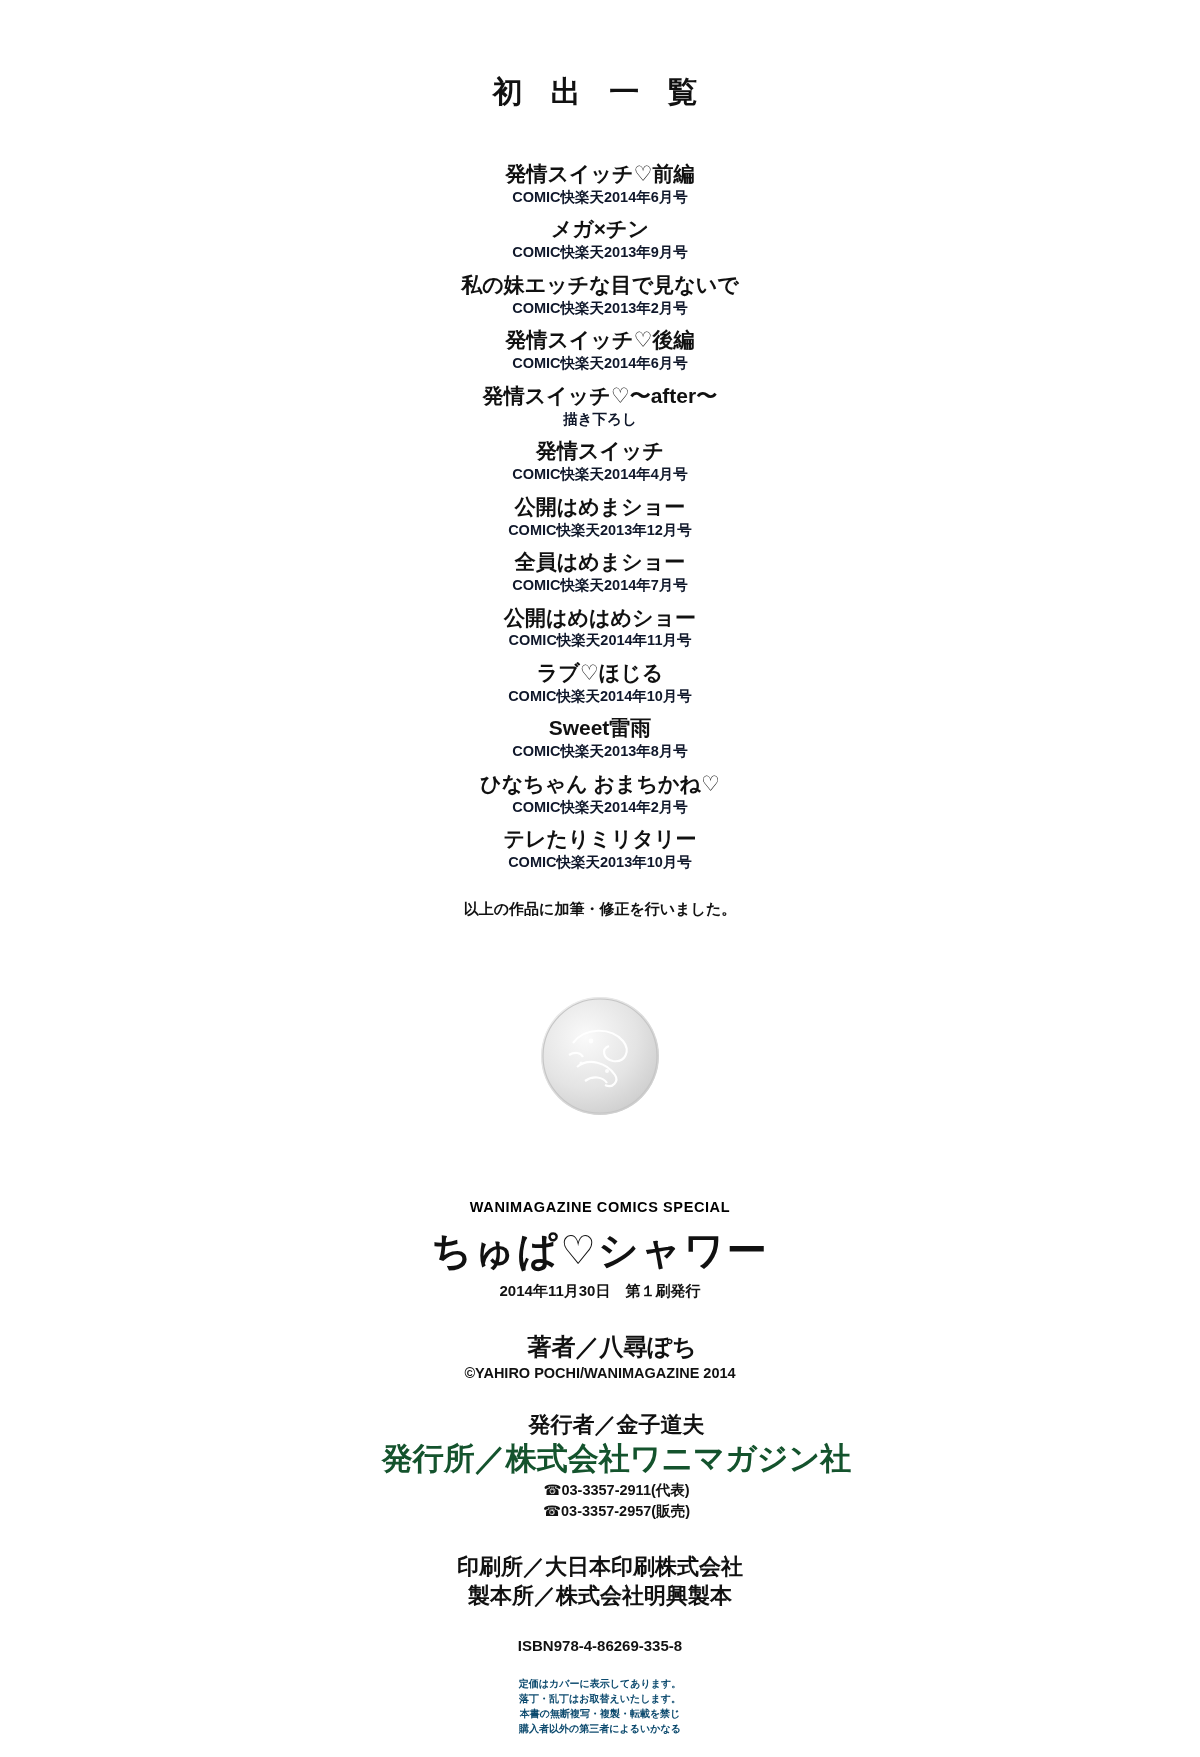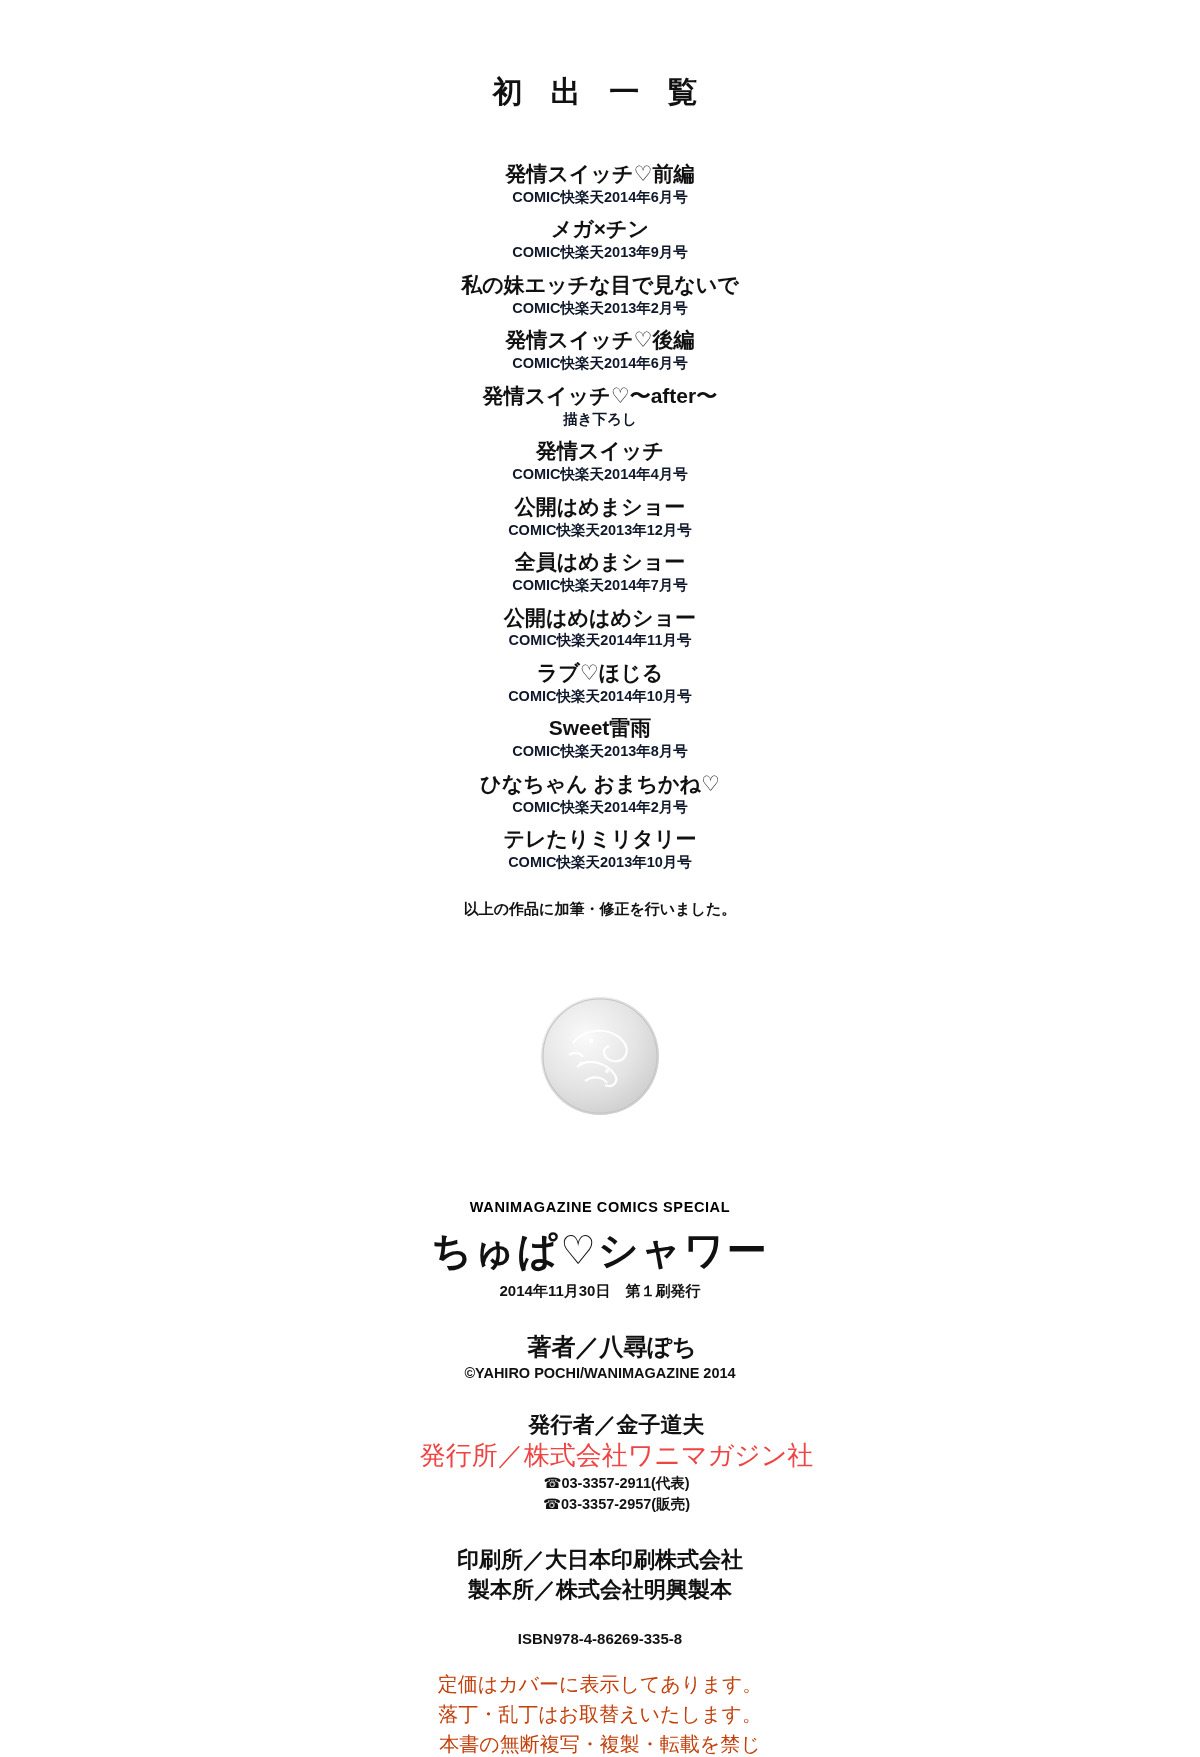--- a/index.html
+++ b/index.html
@@ -122,23 +122,23 @@
     margin-top: 30px;
     padding-left: 33px;
   }
   .pub-person {
     font-size: 22px;
     font-weight: bold;
     color: #111;
     line-height: 1.3;
   }
   .pub-company {
-    font-size: 26px;
-    font-weight: normal;
-    color: #ef4444;
+    font-size: 31px;
+    font-weight: bold;
+    color: #14532d;
     line-height: 1.3;
   }
   .pub-address {
     font-size: 14.5px;
     font-weight: bold;
     color: #111;
     line-height: 1.45;
     margin-top: 2px;
   }
   .pub-tel {
@@ -159,23 +159,23 @@
   .isbn {
     font-size: 15px;
     font-weight: bold;
     margin-top: 26px;
     color: #111;
   }
   .legal-block {
     margin-top: 22px;
   }
   .legal-line {
-    font-size: 20px;
-    font-weight: normal;
-    color: #c2410c;
+    font-size: 10px;
+    font-weight: bold;
+    color: #0c4a6e;
     line-height: 1.5;
   }
 </style>
 </head>
 <body>
 
 <div class="page">
 
   <div class="section-heading">初 出 一 覧</div>
 

